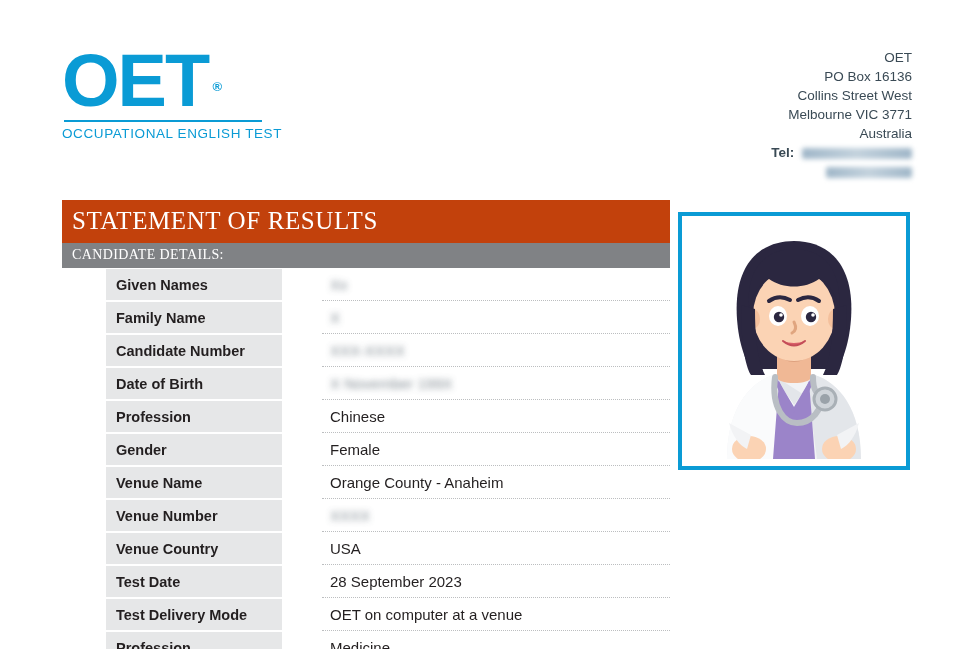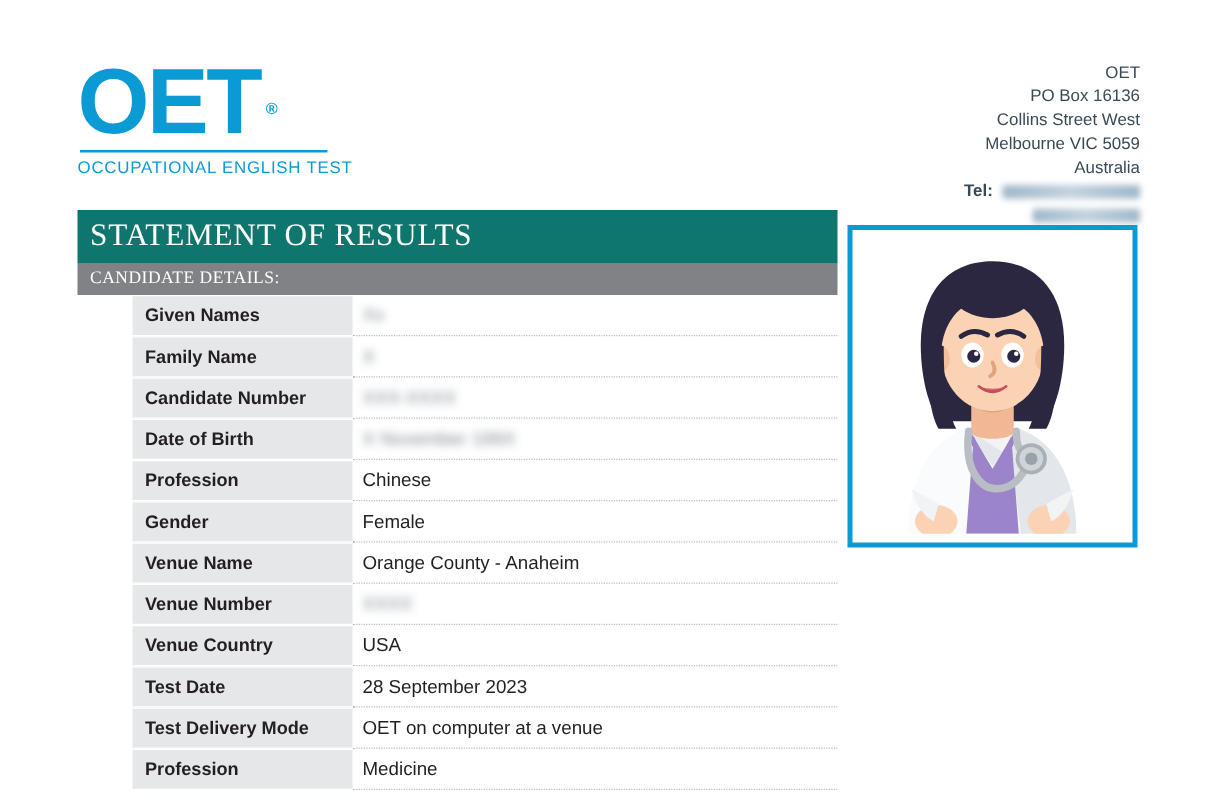--- a/index.html
+++ b/index.html
@@ -12,21 +12,21 @@
     height: 649px;
     font-family: "Liberation Sans", sans-serif;
     color: #231f20;
     overflow: hidden;
     position: relative;
   }
 
   
   .header {
     position: relative;
-    height: 168px;
+    height: 200px;
   }
   .logo-block {
     position: absolute;
     left: 62px;
     top: 44px;
     width: 260px;
   }
   .logo-oet {
     position: relative;
     font-family: "Liberation Sans", sans-serif;
@@ -93,21 +93,21 @@
     flex: 0 0 608px;
   }
   .right-col {
     margin-left: 8px;
     width: 240px;
     flex: 0 0 240px;
     padding-top: 12px;
   }
 
   .title-bar {
-    background: #0f766e;
+    background: #c2410c;
     color: #ffffff;
     font-family: "Liberation Serif", serif;
     font-size: 25px;
     letter-spacing: 0.6px;
     padding: 7px 0 8px 10px;
   }
   .section-bar {
     background: #808285;
     color: #ffffff;
     font-family: Liberation Serif, serif;
@@ -133,20 +133,21 @@
     box-sizing: border-box;
     border-bottom: 1px solid #ffffff;
   }
   .row .value {
     flex: 1;
     font-size: 15px;
     color: #231f20;
     padding: 8px 0 7px 8px;
     box-sizing: border-box;
     border-bottom: 1px dotted #bcbec0;
+    margin-left: 40px;
   }
   .row .value.redacted {
     position: relative;
   }
   .redacted-text {
     display: inline-block;
     color: #6d7880;
     filter: blur(3.2px);
     opacity: 0.85;
     user-select: none;
@@ -177,21 +178,21 @@
       <span class="logo-reg">®</span>
     </div>
     <div class="logo-rule"></div>
     <div class="logo-sub">OCCUPATIONAL ENGLISH TEST</div>
   </div>
 
   <div class="address">
     <div>OET</div>
     <div>PO Box 16136</div>
     <div>Collins Street West</div>
-    <div>Melbourne VIC 5059</div>
+    <div>Melbourne VIC 3771</div>
     <div>Australia</div>
     <div class="tel-row">
       <span>Tel:</span>
       <span class="redacted-line" style="width:110px;margin-left:4px;"></span>
     </div>
     <div class="tel-row">
       <span class="redacted-line" style="width:86px;"></span>
     </div>
   </div>
 

